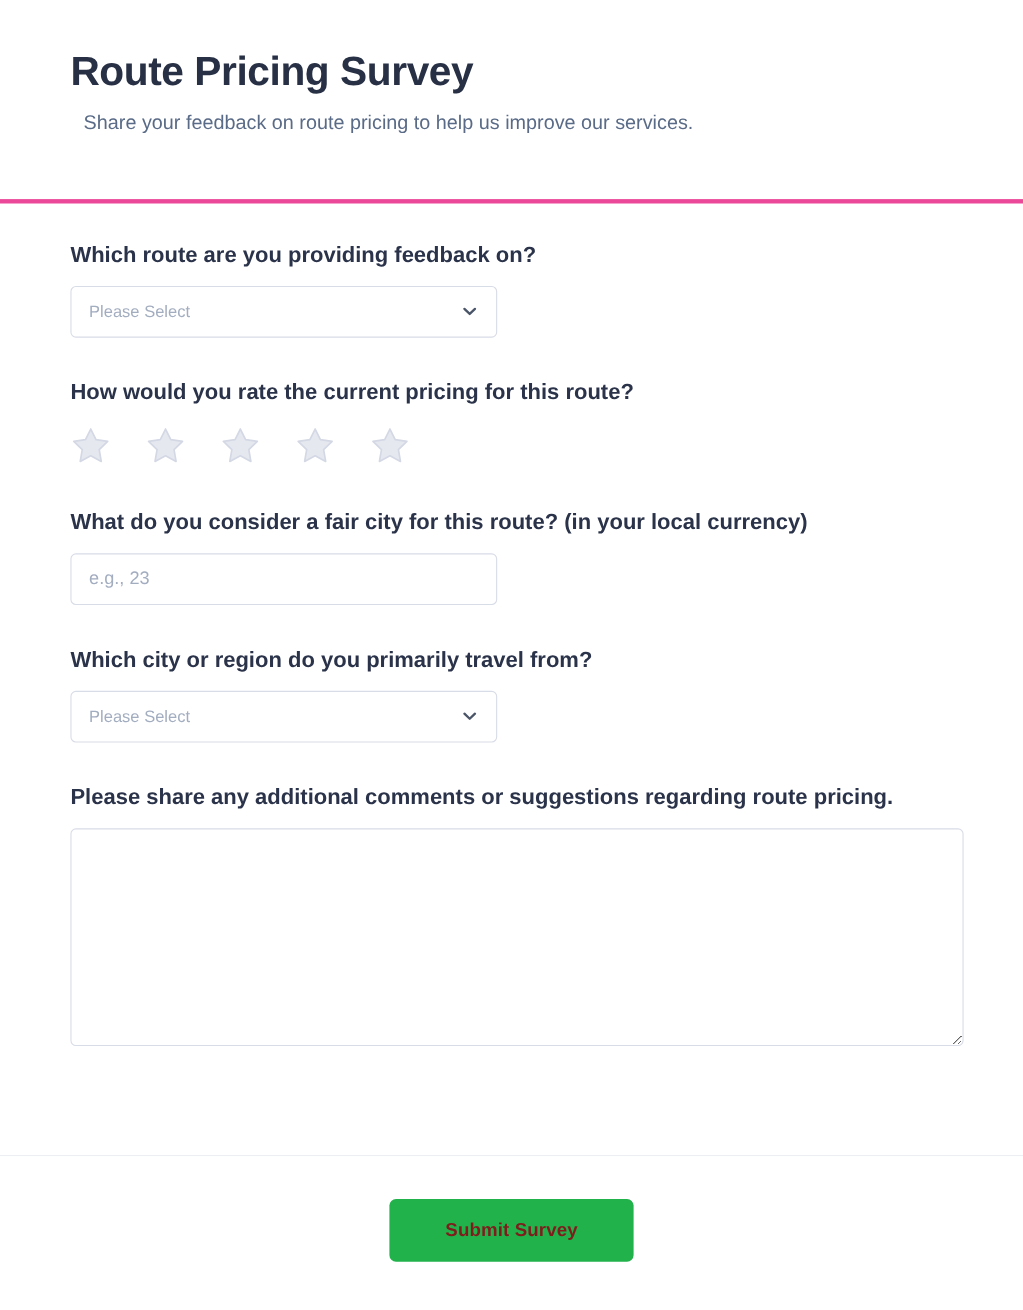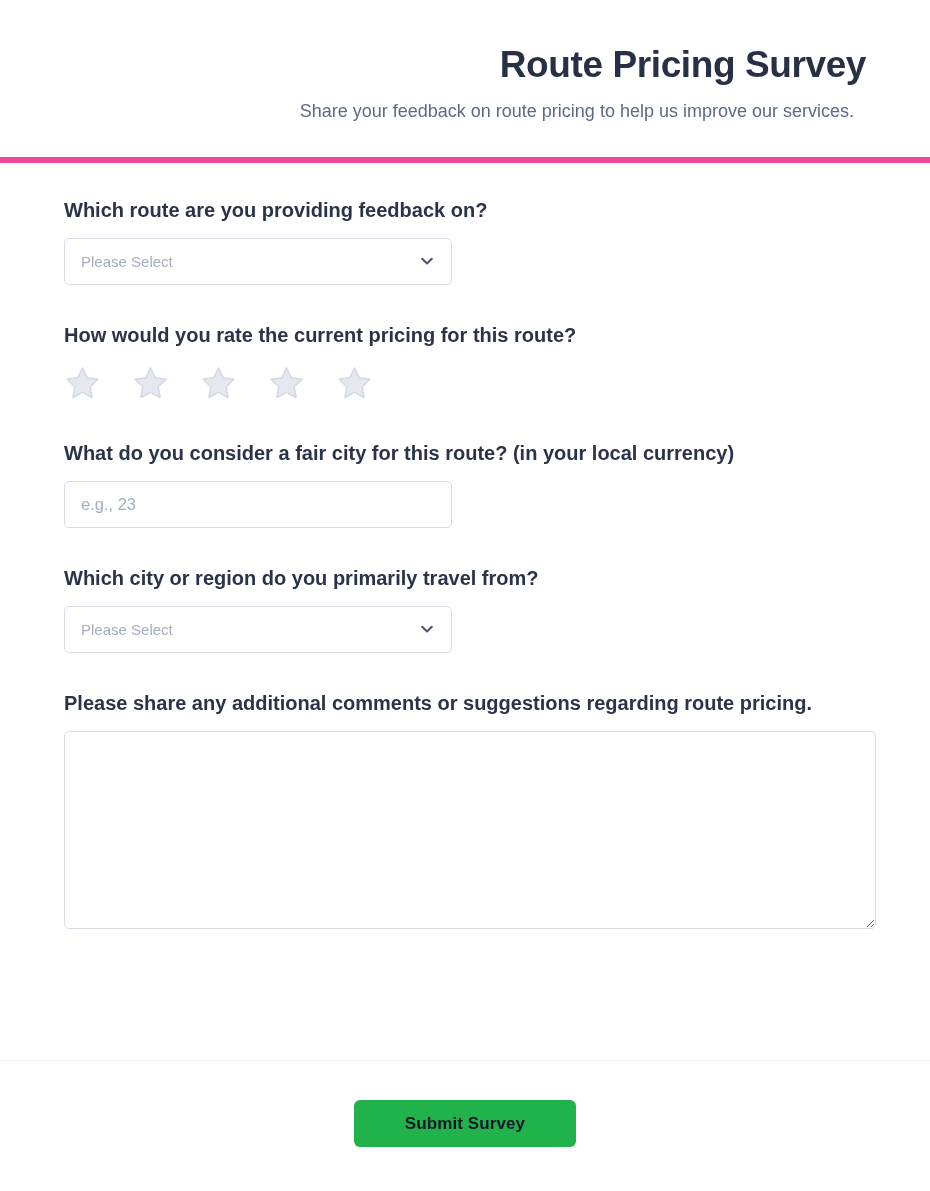--- a/index.html
+++ b/index.html
@@ -20,23 +20,22 @@
   .page {
     width: 930px;
     min-height: 1191px;
     background: #ffffff;
     display: flex;
     flex-direction: column;
   }
 
   
   .survey-header {
-    padding: 44px 64px 20px 64px;
-    border-bottom: 6px solid #ec4899;
-    text-align: right;
+    padding: 44px 64px 44px 64px;
+    border-bottom: 4px solid #ec4899;
   }
   .survey-title {
     margin: 0 0 14px 0;
     font-size: 37px;
     line-height: 1.12;
     font-weight: bold;
     letter-spacing: -0.4px;
     color: #273044;
   }
   .survey-subtitle {
@@ -157,27 +156,27 @@
     border-top: 1px solid #eceef4;
     padding: 39px 64px 44px 64px;
     display: flex;
     justify-content: center;
     align-items: center;
   }
   .submit-button {
     border: none;
     outline: none;
     background: #22b24c;
-    color: #0f172a;
+    color: #7f1d1d;
     font-family: "Liberation Sans", sans-serif;
     font-size: 17px;
     font-weight: bold;
     border-radius: 6px;
     padding: 0 12px;
-    height: 47px;
+    height: 57px;
     min-width: 222px;
     cursor: pointer;
     letter-spacing: 0.1px;
   }
 </style>
 </head>
 <body>
 
 <div class="page">
 

